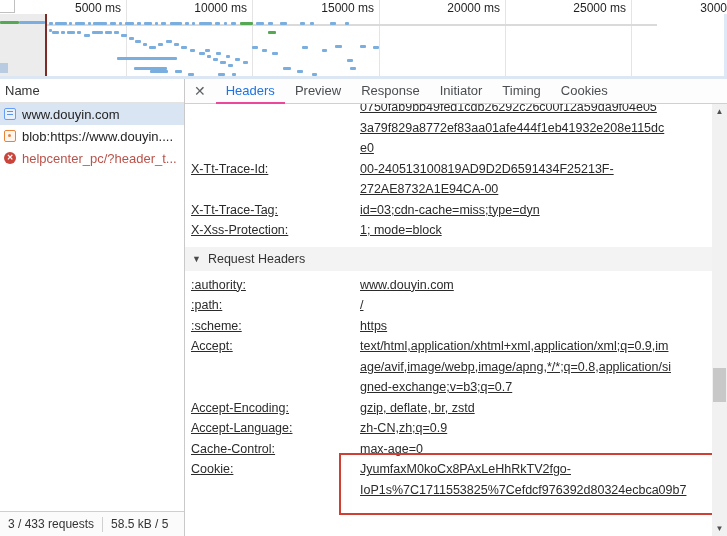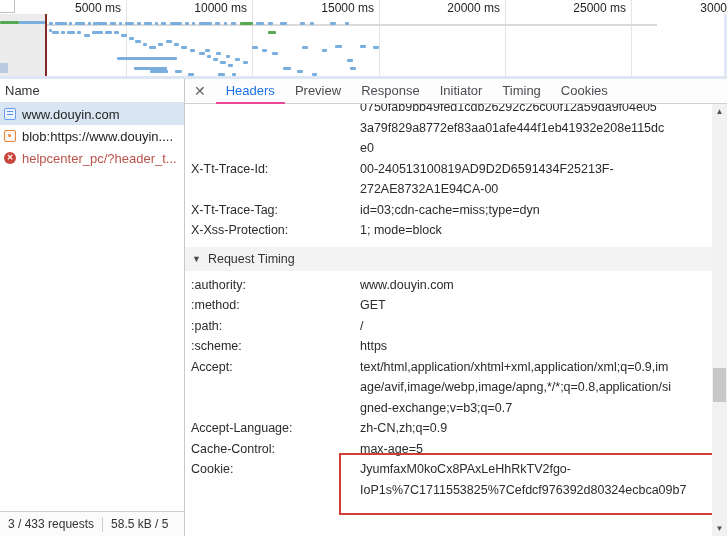--- a/index.html
+++ b/index.html
@@ -48,21 +48,21 @@
   
   #main { position:absolute; left:185px; top:79px; width:542px; height:457px; background:#fff; }
   #tabbar { height:25px; display:flex; align-items:center; background:#fdfdfd;
             border-bottom:1px solid #d0d0d0; }
   #close-btn { font-size:14px; color:#5f6368; padding:0 10px 0 9px; cursor:pointer; }
   .tab { font-size:13px; color:#4a4d51; padding:0 10px; height:25px; line-height:24px; cursor:pointer; }
   .tab.active { color:#1a73e8; border-bottom:2px solid #ec4899; }
 
   #content { position:absolute; left:0; top:25px; right:0; bottom:0; overflow:hidden; }
   #rows { margin-top:-7px; }
-  .hrow { display:flex; font-size:12.5px; color:#2b2b2b; line-height:20.5px; }
+  .hrow { display:flex; font-size:12.5px; color:#2b2b2b; line-height:20.5px;text-decoration:underline; }
   .rname { width:175px; flex:none; padding-left:6px; white-space:nowrap; }
   .rval { flex:1; padding-right:10px; white-space:nowrap; position:relative; }
   .section-bar { height:24px; line-height:24px; background:#f3f3f3; margin:6px 0 4px 0;
       font-size:12.5px; color:#333; padding-left:7px; display:flex; align-items:center; }
   .section-tri { font-size:9px; color:#4a4a4a; margin-right:7px; }
   .redbox { position:absolute; left:-21px; right:-4px; top:-6px; height:62px;
       border:2px solid #cf3f34; pointer-events:none; }
 
   
   #scrollbar { position:absolute; right:0; top:25px; bottom:0; width:15px; background:#f1f1f1; }
@@ -240,32 +240,26 @@
             </div>
           </div>
           <div class="hrow">
             <div class="rname">X-Xss-Protection:</div>
             <div class="rval">
               <div class="vline">1; mode=block</div>
             </div>
           </div>
           <div class="section-bar">
             <span class="section-tri">▼</span>
-            <span>Request Timing</span>
+            <span>Request Headers</span>
           </div>
           <div class="hrow">
             <div class="rname">:authority:</div>
             <div class="rval">
               <div class="vline">www.douyin.com</div>
-            </div>
-          </div>
-          <div class="hrow">
-            <div class="rname">:method:</div>
-            <div class="rval">
-              <div class="vline">GET</div>
             </div>
           </div>
           <div class="hrow">
             <div class="rname">:path:</div>
             <div class="rval">
               <div class="vline">/</div>
             </div>
           </div>
           <div class="hrow">
             <div class="rname">:scheme:</div>
@@ -275,29 +269,35 @@
           </div>
           <div class="hrow">
             <div class="rname">Accept:</div>
             <div class="rval">
               <div class="vline">text/html,application/xhtml+xml,application/xml;q=0.9,im</div>
               <div class="vline">age/avif,image/webp,image/apng,*/*;q=0.8,application/si</div>
               <div class="vline">gned-exchange;v=b3;q=0.7</div>
             </div>
           </div>
           <div class="hrow">
+            <div class="rname">Accept-Encoding:</div>
+            <div class="rval">
+              <div class="vline">gzip, deflate, br, zstd</div>
+            </div>
+          </div>
+          <div class="hrow">
             <div class="rname">Accept-Language:</div>
             <div class="rval">
               <div class="vline">zh-CN,zh;q=0.9</div>
             </div>
           </div>
           <div class="hrow">
             <div class="rname">Cache-Control:</div>
             <div class="rval">
-              <div class="vline">max-age=5</div>
+              <div class="vline">max-age=0</div>
             </div>
           </div>
           <div class="hrow">
             <div class="rname">Cookie:</div>
             <div class="rval">
               <div class="redbox"></div>
               <div class="vline">JyumfaxM0koCx8PAxLeHhRkTV2fgo-</div>
               <div class="vline">IoP1s%7C1711553825%7Cefdcf976392d80324ecbca09b7</div>
             </div>
           </div>

